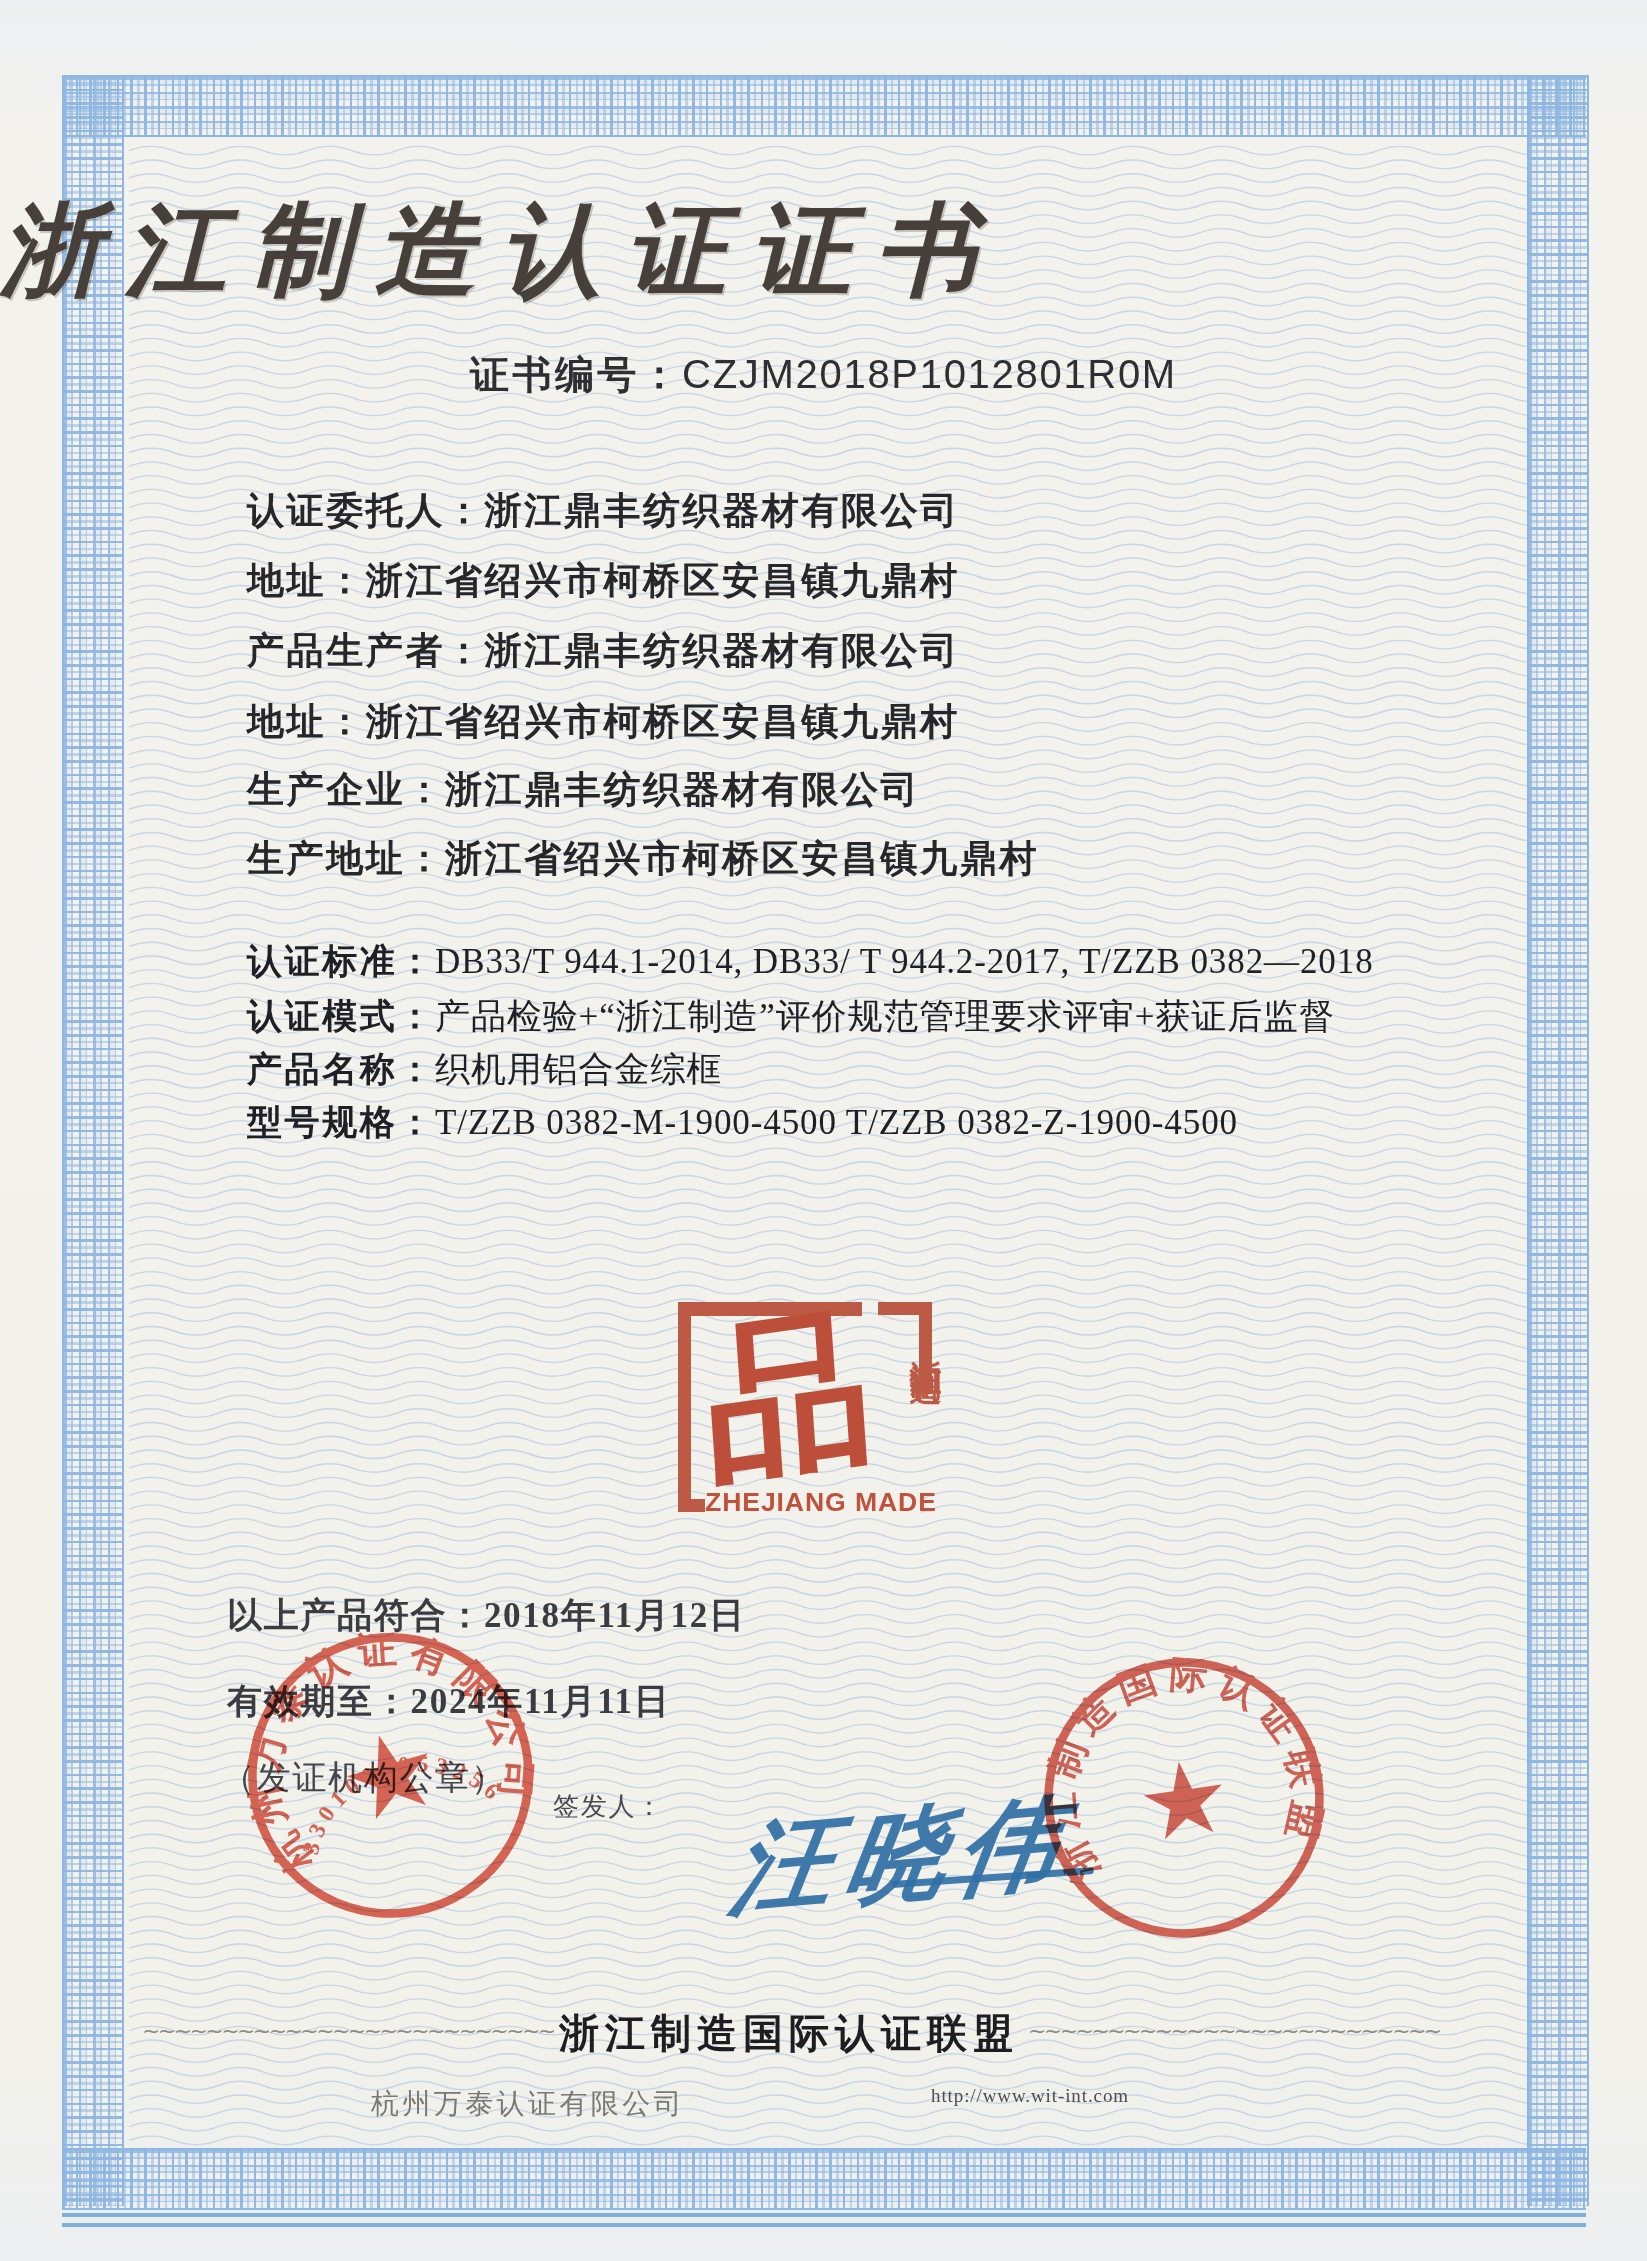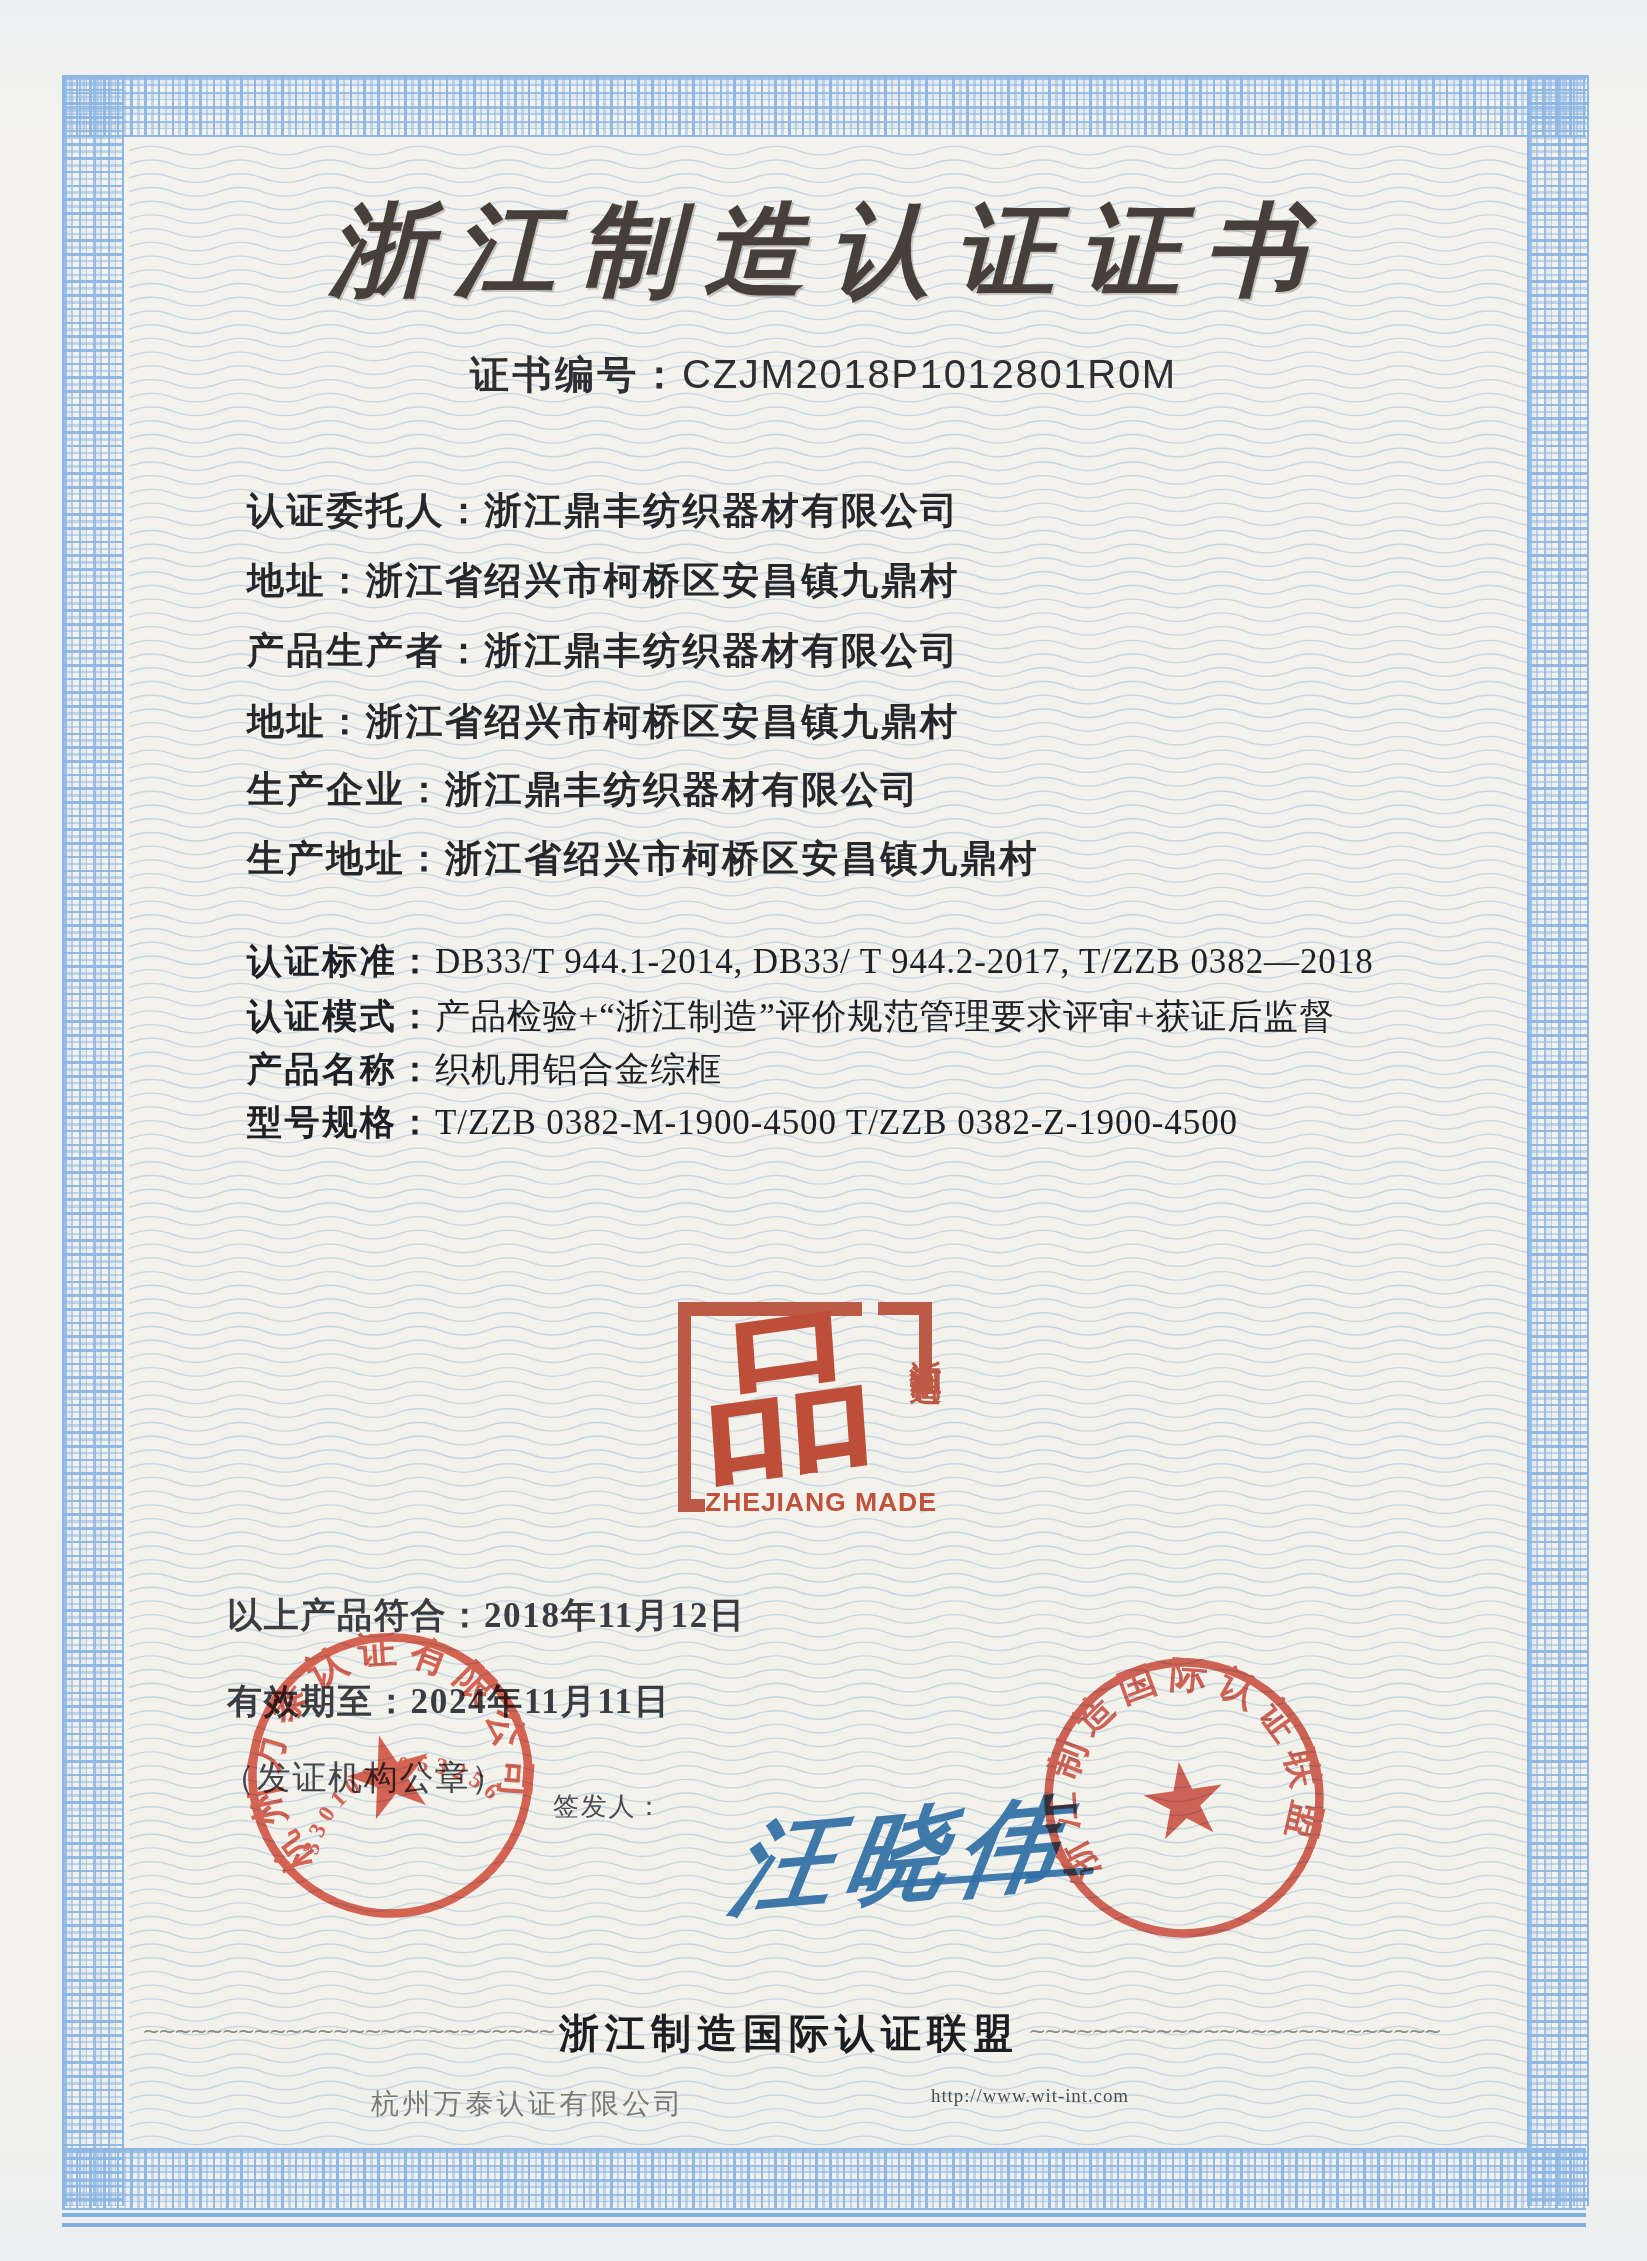--- a/index.html
+++ b/index.html
@@ -17,21 +17,21 @@
   }
   .lace.h { left:62px; width:1524px; height:58px; border-top:2.6px solid #8cb6e3; border-bottom:2.6px solid #8cb6e3; }
   .lace.v { top:75px; height:2131px; width:58px; border-left:2.6px solid #8cb6e3; border-right:2.6px solid #8cb6e3;
     background-image:
       repeating-linear-gradient(180deg, rgba(141,182,226,.95) 0 2.6px, rgba(141,182,226,0) 2.6px 6.9px, rgba(141,182,226,.5) 6.9px 9.4px, rgba(141,182,226,0) 9.4px 13.7px),
       repeating-linear-gradient(90deg, rgba(141,182,226,.85) 0 2.6px, rgba(141,182,226,.12) 2.6px 6.9px, rgba(141,182,226,.6) 6.9px 8.6px, rgba(255,255,255,0) 8.6px 14.6px);
   }
   .rule { left:62px; width:1524px; height:4.3px; background:#7fb0dc; }
   
   .title {
-    left:0; top:184px; width:1329px; text-align:right;
+    left:0; top:184px; width:1329px; text-align:left;
     font-family:"DejaVu Serif",serif; font-style:italic; font-weight:bold;
     font-size:101px; letter-spacing:24px; color:#47403a;
     text-shadow:1.7px 1.7px 0 rgba(70,64,58,.25); white-space:nowrap;
   }
   .certline { left:0; top:348px; width:1647px; text-align:center; white-space:nowrap; color:#2e2e33; }
   .certline .lbl { font-size:39px; font-weight:bold; letter-spacing:3.4px; }
   .certline .num { font-family:"Liberation Sans",sans-serif; font-size:40px; letter-spacing:1.7px; }
   .info-line { left:247px; font-size:37px; font-weight:bold; letter-spacing:2.6px; color:#26262b; white-space:nowrap; }
   .spec-line { left:247px; font-size:35px; letter-spacing:0.9px; color:#1f1f26; white-space:nowrap; }
   .spec-line .lbl { font-weight:bold; letter-spacing:2.6px; }

